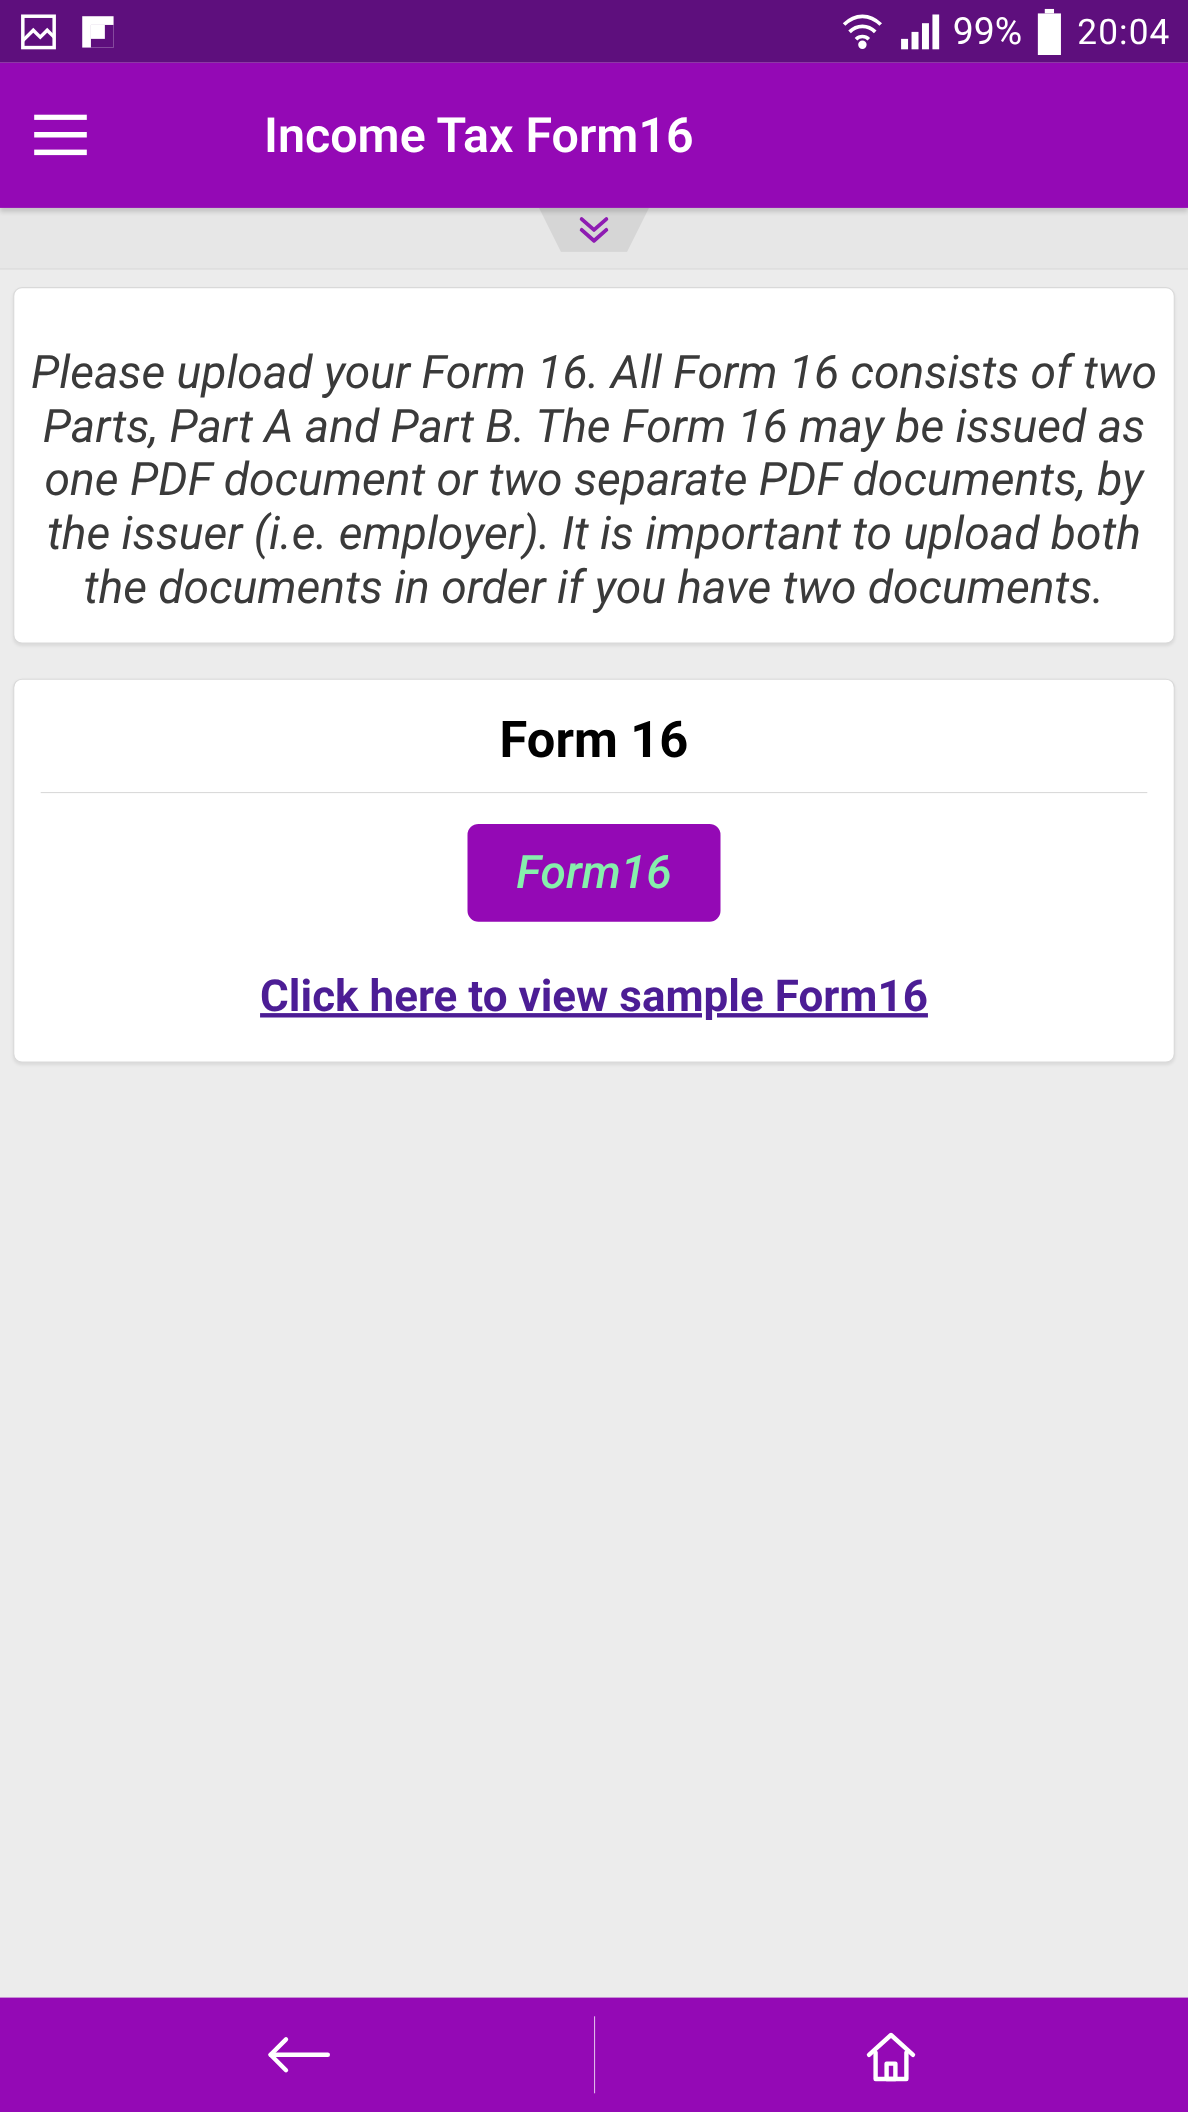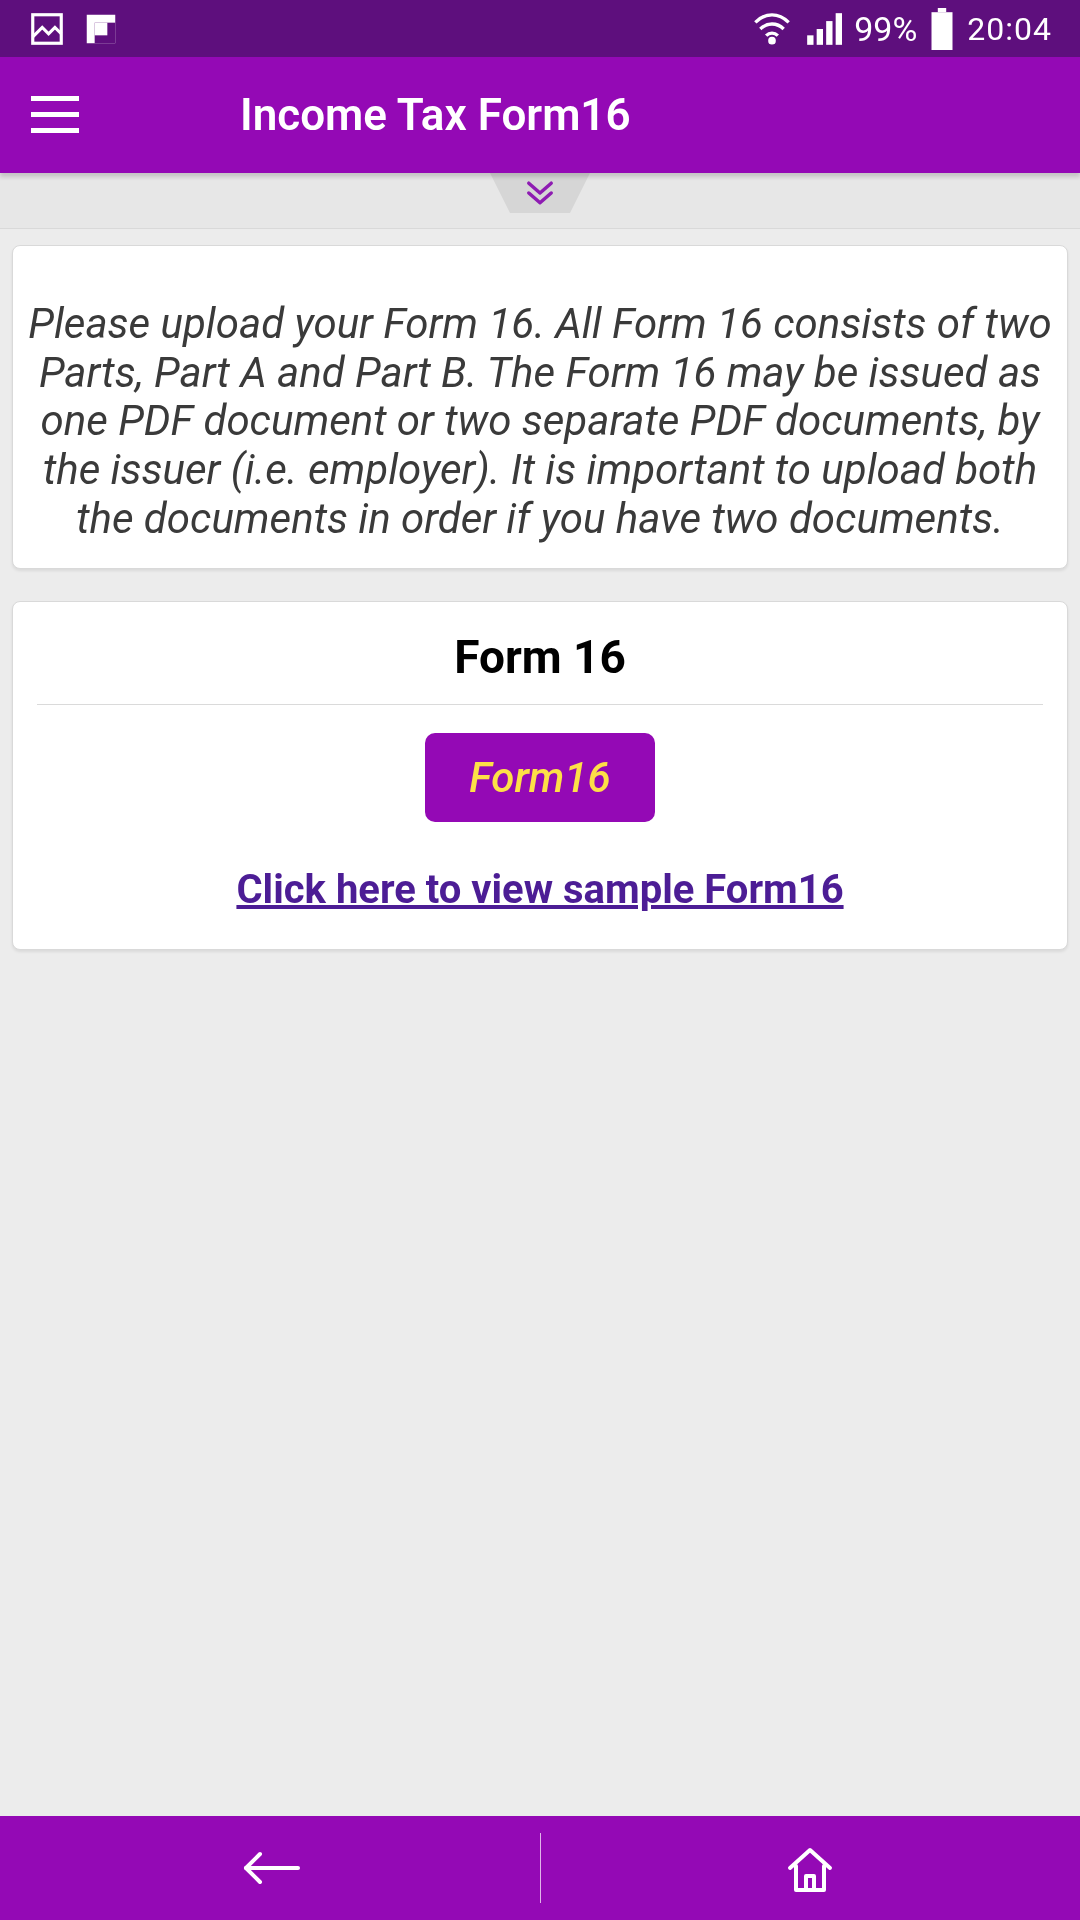--- a/index.html
+++ b/index.html
@@ -2,31 +2,31 @@
 <html><head>
 <meta charset="utf-8">
 <style>
   * { margin:0; padding:0; box-sizing:border-box; font-family: Roboto, Arial, sans-serif; }
   html,body { width:1080px; height:1920px; background:#ECECEC; overflow:hidden; }
 
   
   .statusbar {
     width:100%; height:57px; background:#5E0F7D;
     display:flex; align-items:center; justify-content:space-between;
-    padding:0 28px; color:#FFF;
+    padding:0 16px; color:#FFF;
   }
   .status-left { display:flex; gap:16px; align-items:center; }
   .status-right { display:flex; gap:12px; align-items:center; }
   .status-time { font-size:32px; font-weight:400; letter-spacing:1px; }
   .status-pct { font-size:34px; }
   .status-ico { display:inline-flex; }
 
   
   .appbar {
-    width:100%; height:116px; background:#9409B5;
+    width:100%; height:132px; background:#9409B5;
     display:flex; align-items:center; color:#FFF;
     box-shadow: 0 4px 4px rgba(0,0,0,0.15);
     position:relative; z-index:2;
   }
   .hamburger {
     width:110px; height:100%; display:flex; align-items:center; justify-content:center;
   }
   .apptitle { font-size:44px; font-weight:600; margin-left:130px; }
 
   
@@ -56,21 +56,21 @@
   .formcard { padding:0 24px 36px 24px; }
   .formtitle {
     text-align:center; font-size:46px; font-weight:700; color:#000000;
     padding:28px 0 20px 0;
   }
   .divider { border-top:1px solid #DADADA; margin-bottom:28px; }
   .pdfwrap { display:flex; justify-content:center; margin-bottom:40px; }
 
   .uploadbtn {
     display:block; margin:4px auto 44px auto;
-    background:#9409B5; color:#fde047; border:none; border-radius:10px;
+    background:#9409B5; color:#86efac; border:none; border-radius:10px;
     font-size:42px; font-style:italic; font-weight:500;
     padding:20px 44px;
   }
   .samplelink {
     display:block; text-align:center; color:#4c1d95;
     font-size:40px; font-weight:700; text-decoration:underline;
   }
 
   
   .bottomnav {

